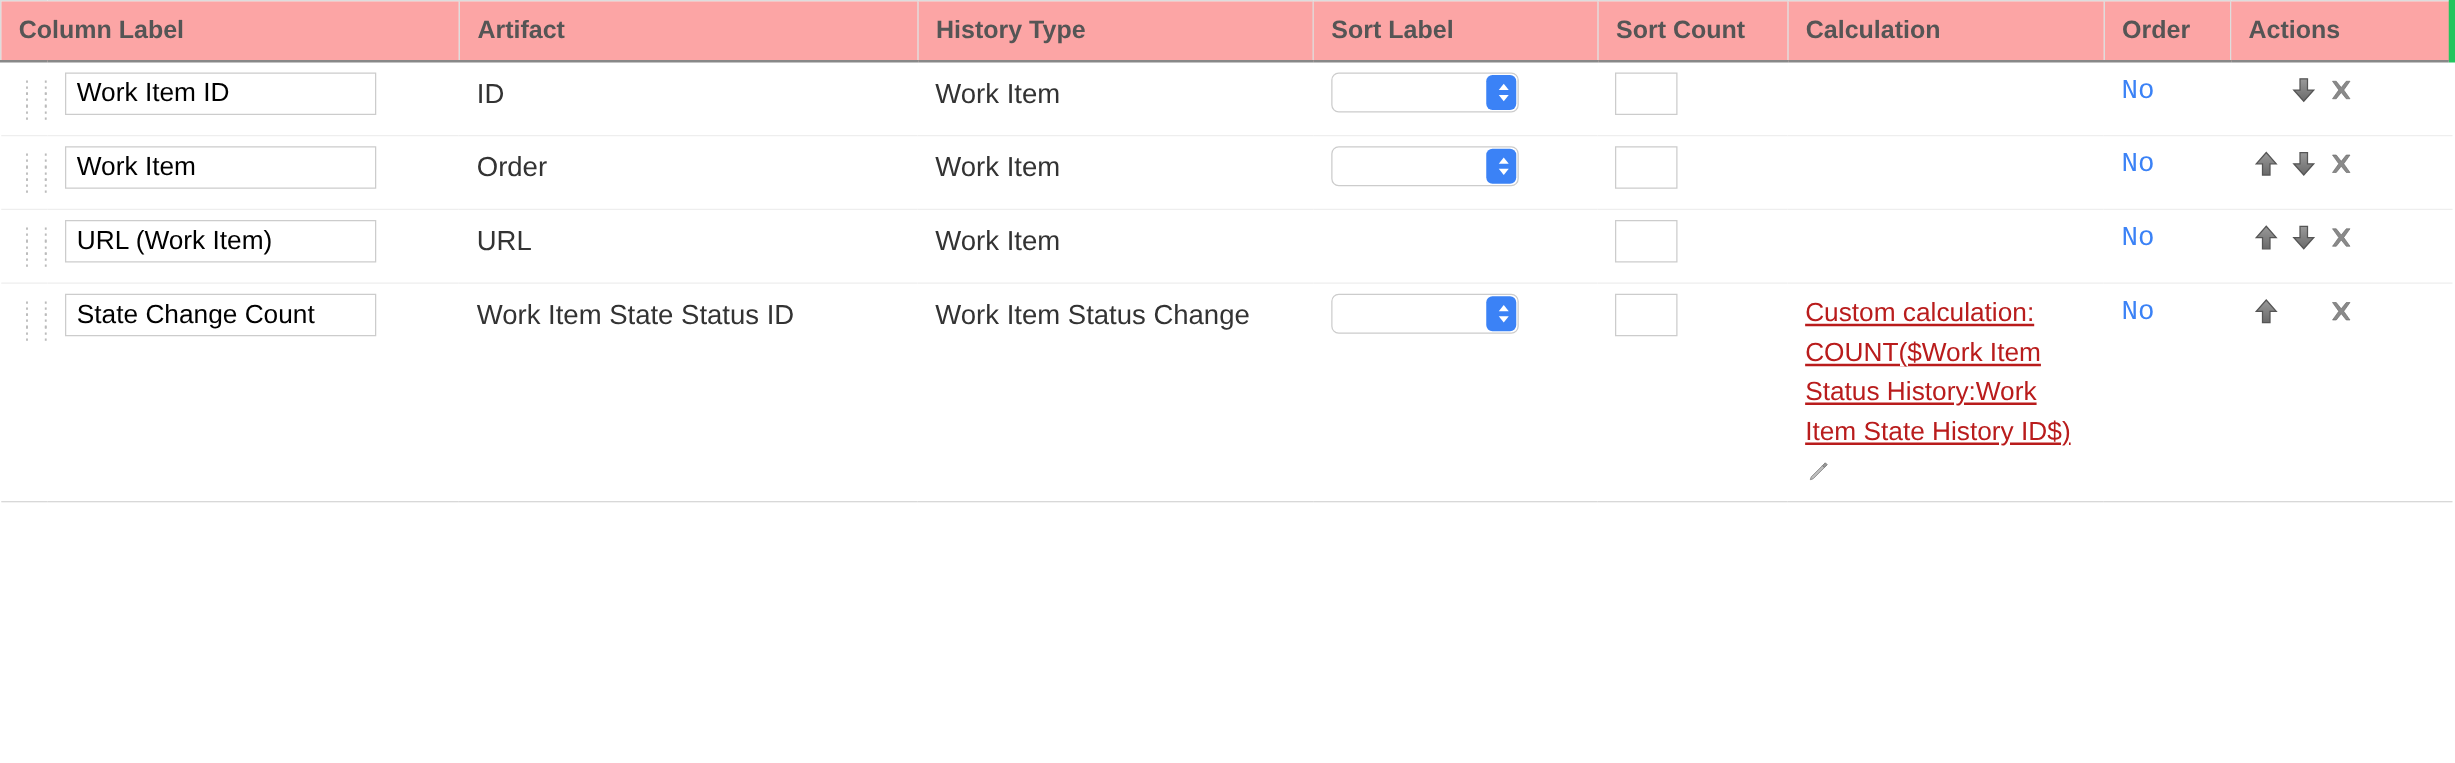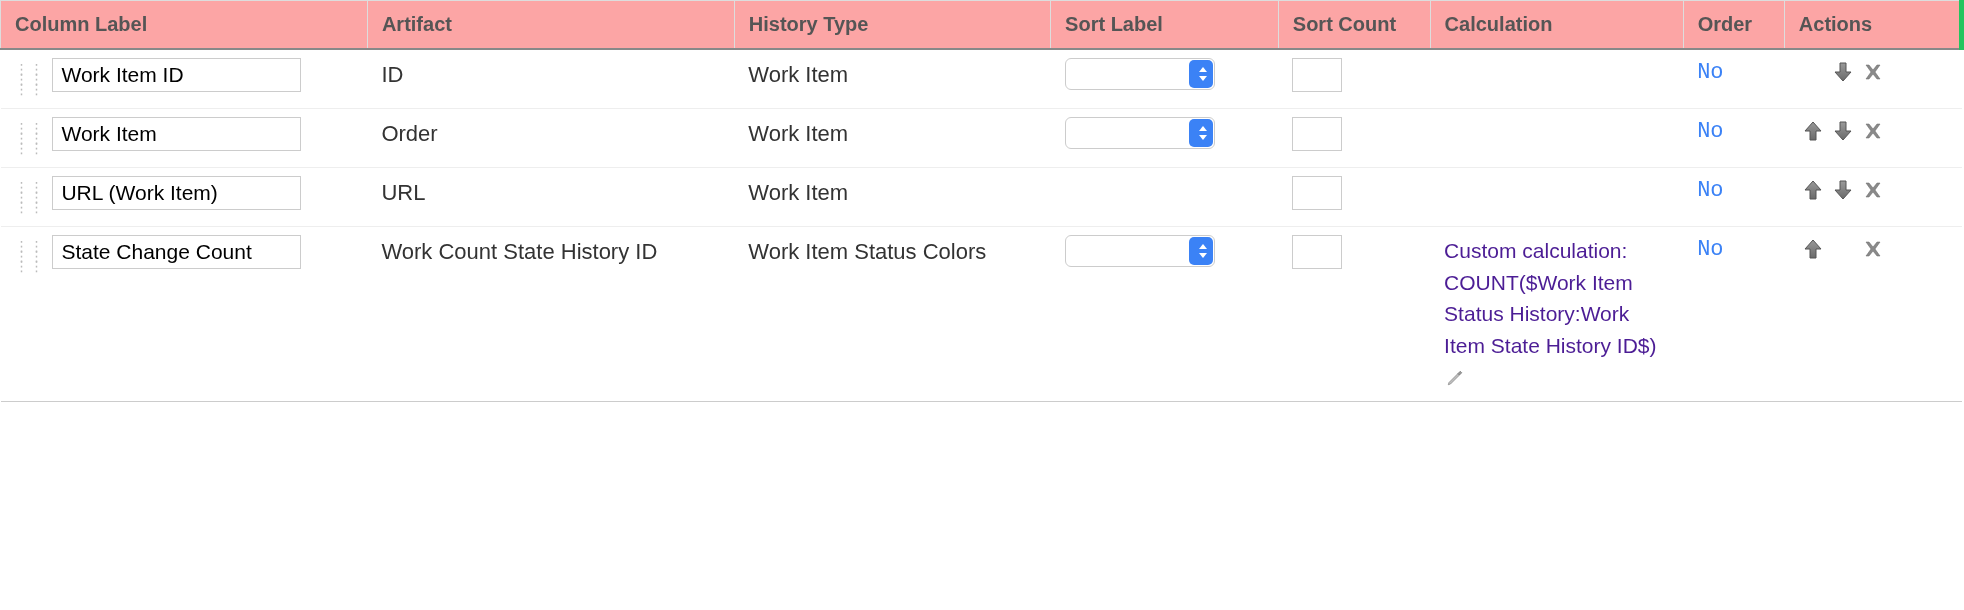--- a/index.html
+++ b/index.html
@@ -132,22 +132,23 @@
     font-family: inherit;
   }
 
   .colors-link {
     color: #3b82f6;
     cursor: pointer;
     font-family: Liberation Mono, monospace;
   }
   .calc-cell {
     font-size: 21px;
-    color: #4c1d95;
+    color: #b91c1c;
     line-height: 1.5;
+    text-decoration: underline;
   }
   .edit-icon {
     display: inline-block;
     vertical-align: middle;
     width: 18px;
     height: 18px;
     margin-left: 2px;
   }
 
   .actions-cell {
@@ -251,24 +252,24 @@
           </svg><svg class="action-icon">
             <use href="#icon-arrow-down"></use>
           </svg><svg class="action-icon">
             <use href="#icon-delete"></use>
           </svg></td>
       </tr>
       <tr>
         <td><div class="drag-handle"><span>⋮⋮</span><span>⋮⋮</span><span>⋮⋮</span></div></td>
         <td><input class="label-input" value="State Change Count" style=""></td>
         <td>
-          <span class="cell-text">Work Count State History ID</span>
-        </td>
-        <td>
-          <span class="cell-text">Work Item Status Colors</span>
+          <span class="cell-text">Work Item State Status ID</span>
+        </td>
+        <td>
+          <span class="cell-text">Work Item Status Change</span>
         </td>
         <td><span class="select-wrap"><select class="sort-select"><option></option></select><span class="select-arrow-down"></span></span></td>
         <td><input class="order-input" value="" style=""></td>
         <td class="calc-cell"><span>Custom calculation: COUNT($Work Item Status History:Work Item State History ID$)</span><svg class="edit-icon">
             <use href="#icon-pencil"></use>
           </svg></td>
         <td><span class="colors-link">No</span></td>
         <td class="actions-cell"><svg class="action-icon">
             <use href="#icon-arrow-up"></use>
           </svg><span class="spacer24"></span><svg class="action-icon">

